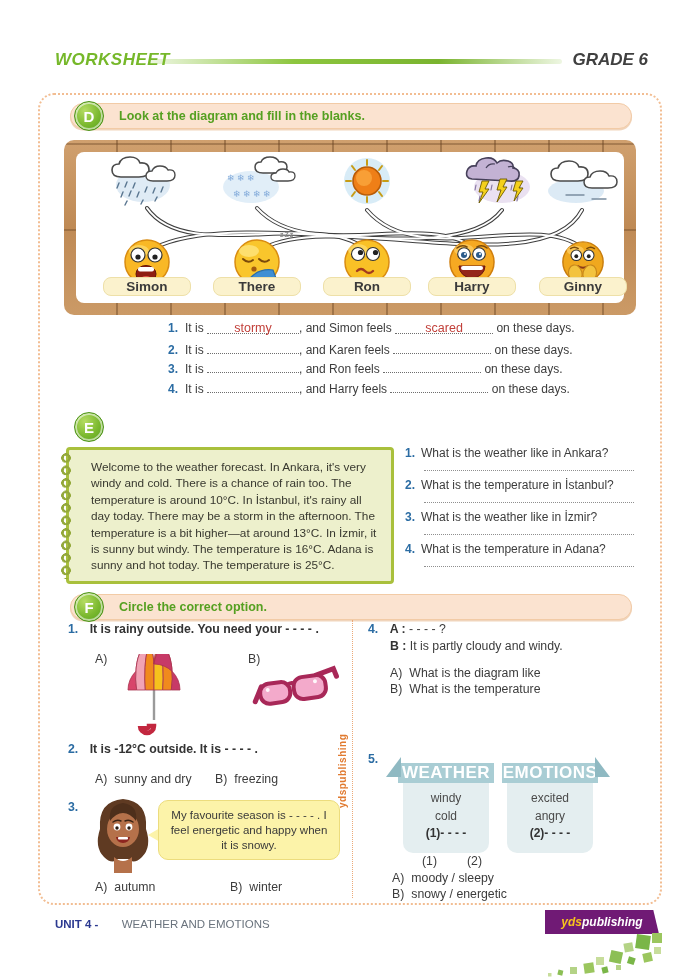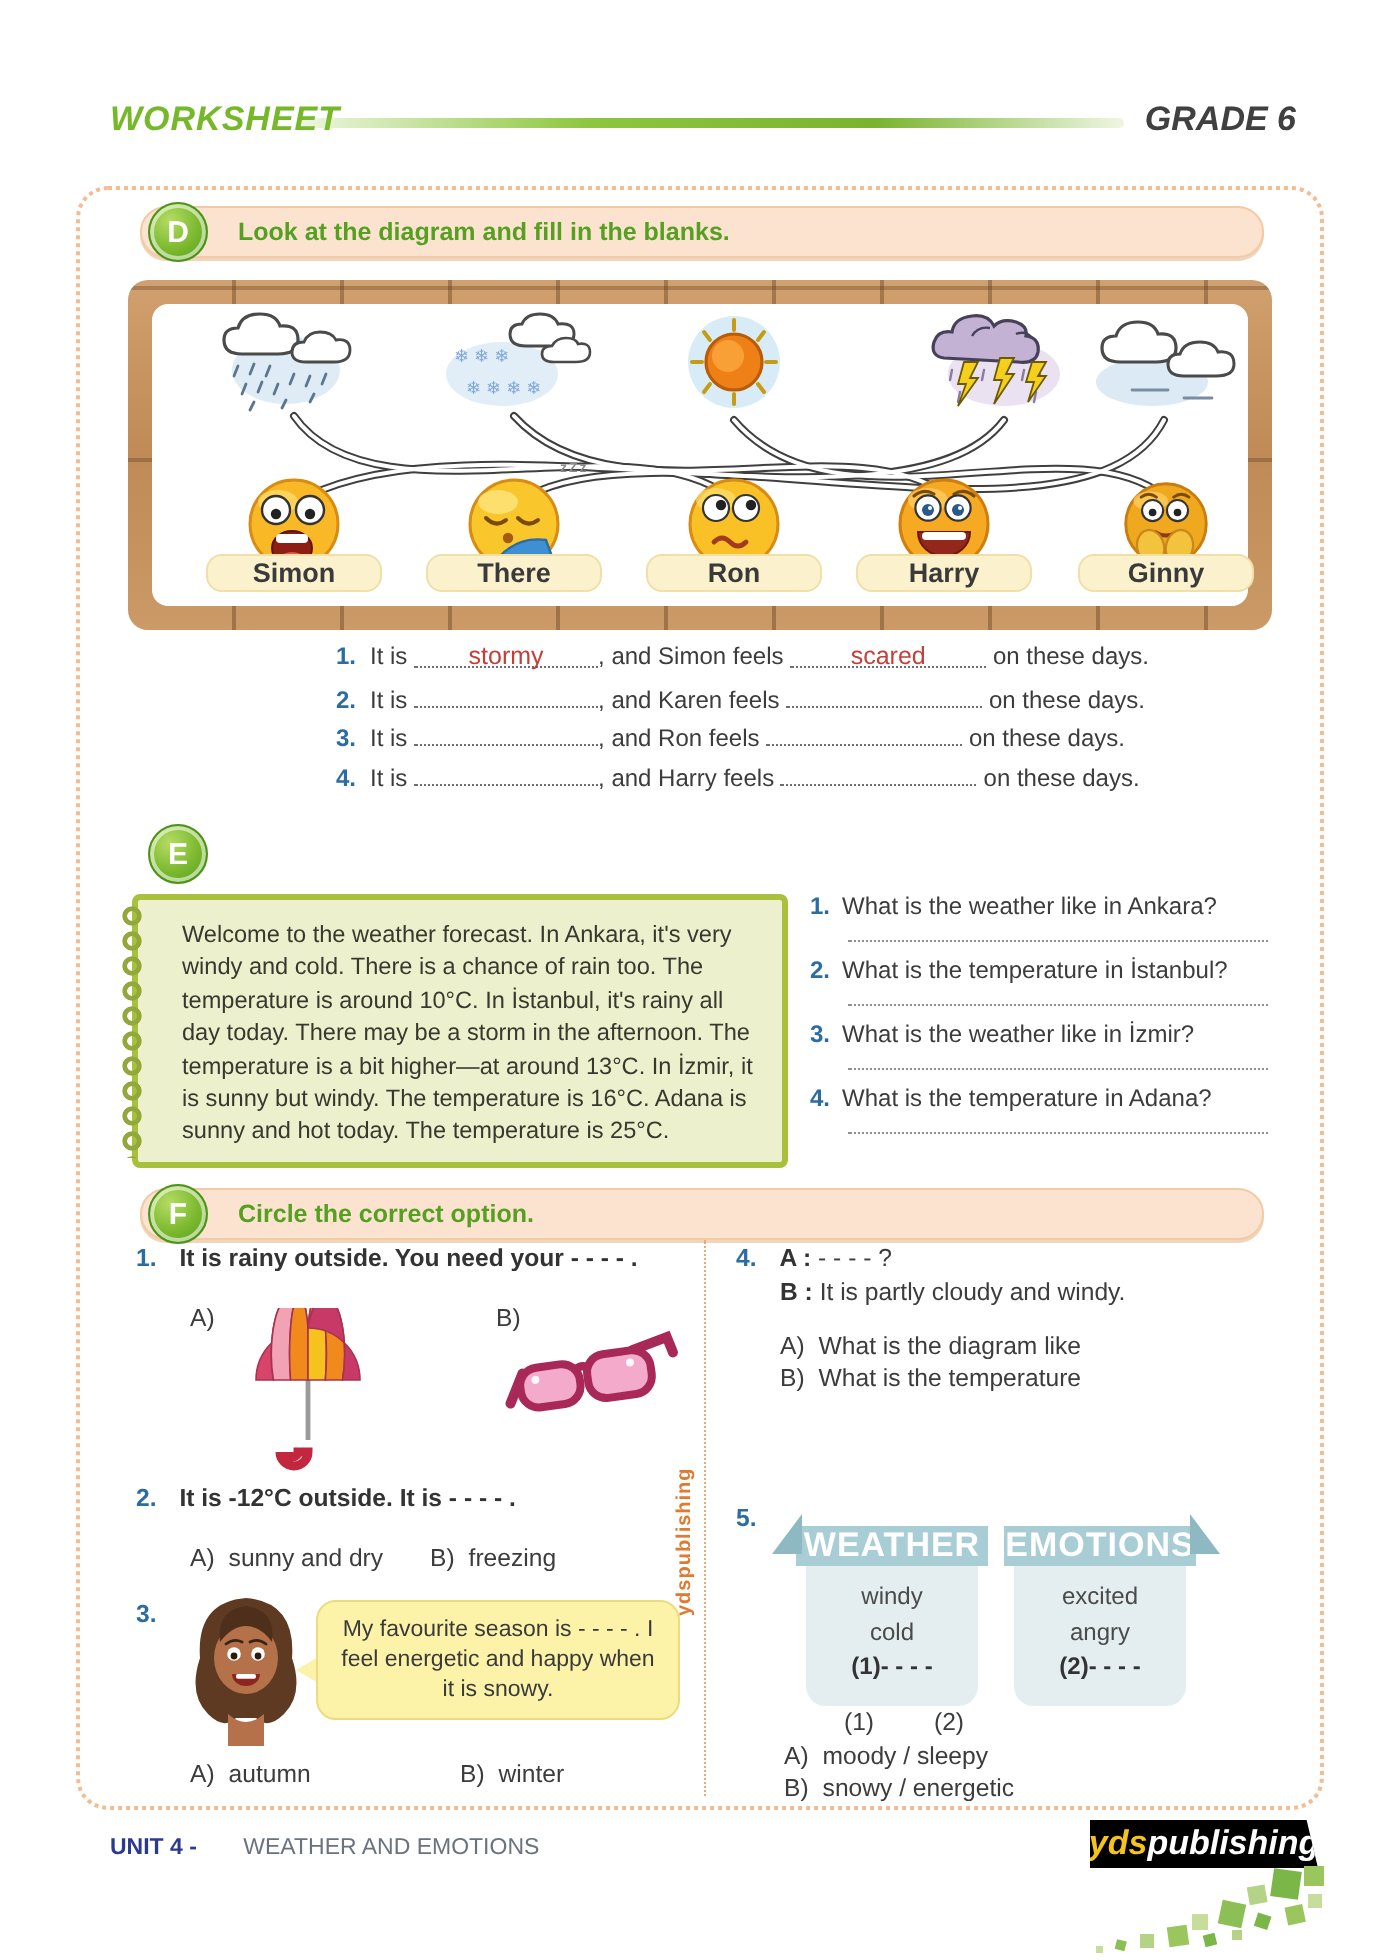--- a/index.html
+++ b/index.html
@@ -78,23 +78,23 @@
   .card-body { width:86px; margin:0 auto; background:#e4eef0; border-radius:0 0 10px 10px; padding:7px 0 10px 0; text-align:center;
                font-size:12px; color:#4a4a4a; line-height:17.5px; }
   .card-body .blank-item { font-weight:bold; color:#333; }
   .flap-left  { position:absolute; left:-12px; top:-6px; width:0; height:0; border-bottom:20px solid #8fb9c2; border-left:15px solid transparent; }
   .flap-right { position:absolute; right:-12px; top:-6px; width:0; height:0; border-bottom:20px solid #8fb9c2; border-right:15px solid transparent; }
 
   
   .footer-text { position:absolute; left:55px; top:918px; font-size:11.5px; }
   .footer-unit { font-weight:bold; color:#2b3990; }
   .footer-title { color:#6a737d; margin-left:20px; }
-  .logo-box { position:absolute; left:545px; top:910px; width:114px; height:24px; background:#000000;
+  .logo-box { position:absolute; left:545px; top:910px; width:114px; height:24px; background:#701a75;
               clip-path:polygon(0 0, 95% 0, 100% 100%, 0 100%);
-              display:flex; align-items:center; justify-content:center; font-style:italic; font-weight:bold; font-size:17px; }
+              display:flex; align-items:center; justify-content:center; font-style:italic; font-weight:bold; font-size:12px; }
   .logo-yds { color:#f6c21d; }
   .logo-pub { color:#fff; }
   .logo-squares { position:absolute; left:540px; top:933px; }
 </style>
 </head>
 <body>
 
 <div id="page">
 
   <div class="hdr-title">WORKSHEET</div>

